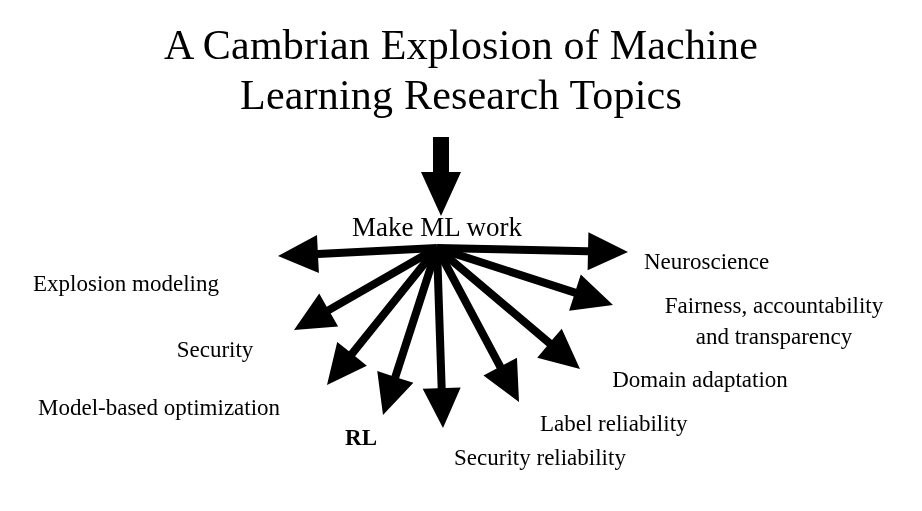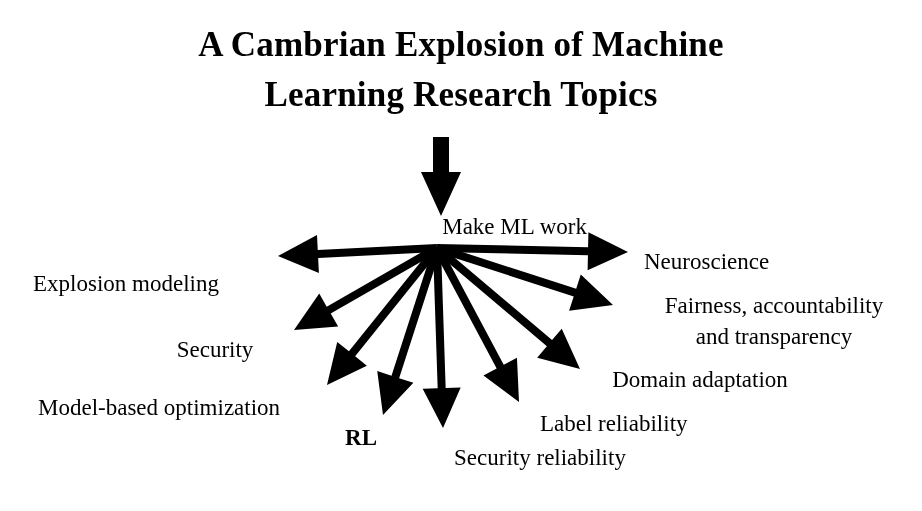--- a/index.html
+++ b/index.html
@@ -25,39 +25,39 @@
     top: 0;
     width: 922px;
     height: 511px;
   }
   .title {
     position: absolute;
     left: 0;
     top: 20px;
     width: 922px;
     text-align: center;
-    font-size: 35px;
+    font-size: 42px;
     line-height: 50px;
     letter-spacing: 0.2px;
-    font-weight: 700;
+    font-weight: 400;
     white-space: pre-line;
   }
   .node-label {
     position: absolute;
     font-size: 23px;
     line-height: 31px;
     font-weight: 400;
     white-space: pre-line;
     color: #000000;
   }
   .center-label {
     position: absolute;
-    font-size: 23px;
+    font-size: 27px;
     line-height: 30px;
-    text-align: right;
+    text-align: center;
     white-space: nowrap;
   }
   
   .anchor-right { text-align: center; }
   .anchor-left  { text-align: left; }
   .anchor-center{ text-align: center; }
 </style>
 </head>
 <body>
 

